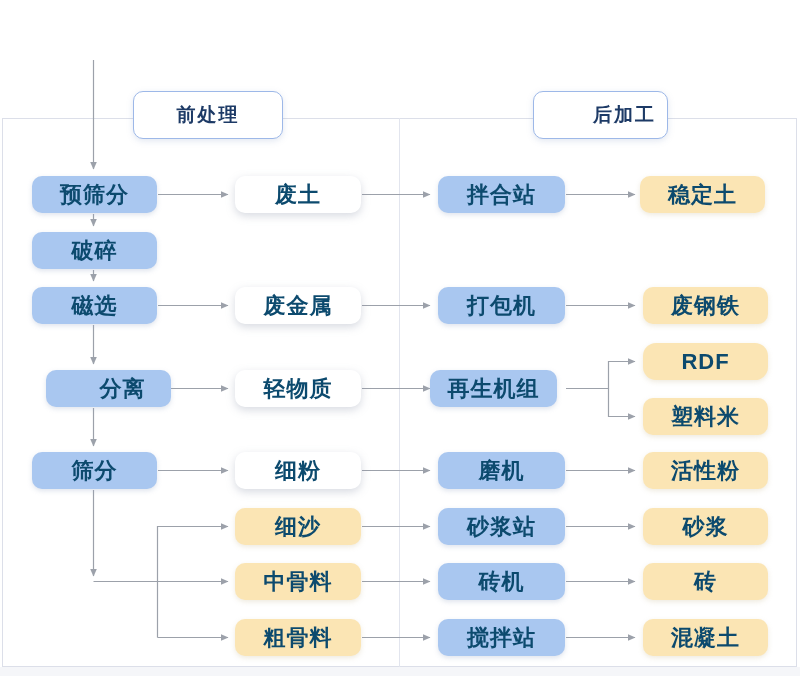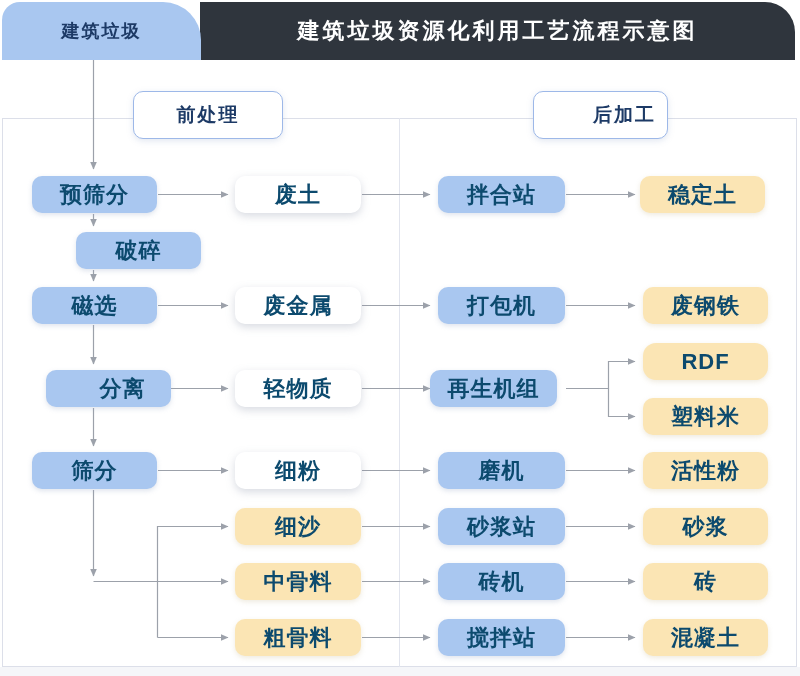--- a/index.html
+++ b/index.html
@@ -96,26 +96,20 @@
 </style>
 </head>
 <body>
 
 <div id="stage" style="--blue: #a9c7f0; --yellow: #fbe5b4; --dark: #2f353d; --navy: #1d3a66;">
 
   <div class="panel"></div>
   <div class="divider"></div>
   <div class="bottom-strip"></div>
 
-  <div class="tab">
-    <span>建筑垃圾</span>
-  </div>
-  <div class="titlebar">
-    <span>建筑垃圾资源化利用工艺流程示意图</span>
-  </div>
 
   <div class="section-label" id="label-pre">
     <span>前处理</span>
   </div>
   <div class="section-label" id="label-post">
     <span>后加工</span>
   </div>
 
   <svg id="edges" xmlns="http://www.w3.org/2000/svg">
     <defs>
@@ -152,21 +146,21 @@
         <polyline points="566,581.5 635,581.5" fill="none" stroke="#9ca1aa" stroke-width="1.2" marker-end="url(#arrowhead)"></polyline>
         <polyline points="362,637.5 430,637.5" fill="none" stroke="#9ca1aa" stroke-width="1.2" marker-end="url(#arrowhead)"></polyline>
         <polyline points="566,637.5 635,637.5" fill="none" stroke="#9ca1aa" stroke-width="1.2" marker-end="url(#arrowhead)"></polyline>
       </g>
   </svg>
 
   <div id="nodes">
       <div class="node blue" style="left: 32px; top: 176px; width: 125px; height: 37px;">
         <span>预筛分</span>
       </div>
-      <div class="node blue" style="left: 32px; top: 232px; width: 125px; height: 37px; margin-left: 44px;">
+      <div class="node blue" style="left: 32px; top: 232px; width: 125px; height: 37px;">
         <span>破碎</span>
       </div>
       <div class="node blue" style="left: 32px; top: 287px; width: 125px; height: 37px;">
         <span>磁选</span>
       </div>
       <div class="node blue" style="left: 46px; top: 370px; width: 125px; height: 37px; padding-left: 28px;">
         <span>分离</span>
       </div>
       <div class="node blue" style="left: 32px; top: 452px; width: 125px; height: 37px;">
         <span>筛分</span>

